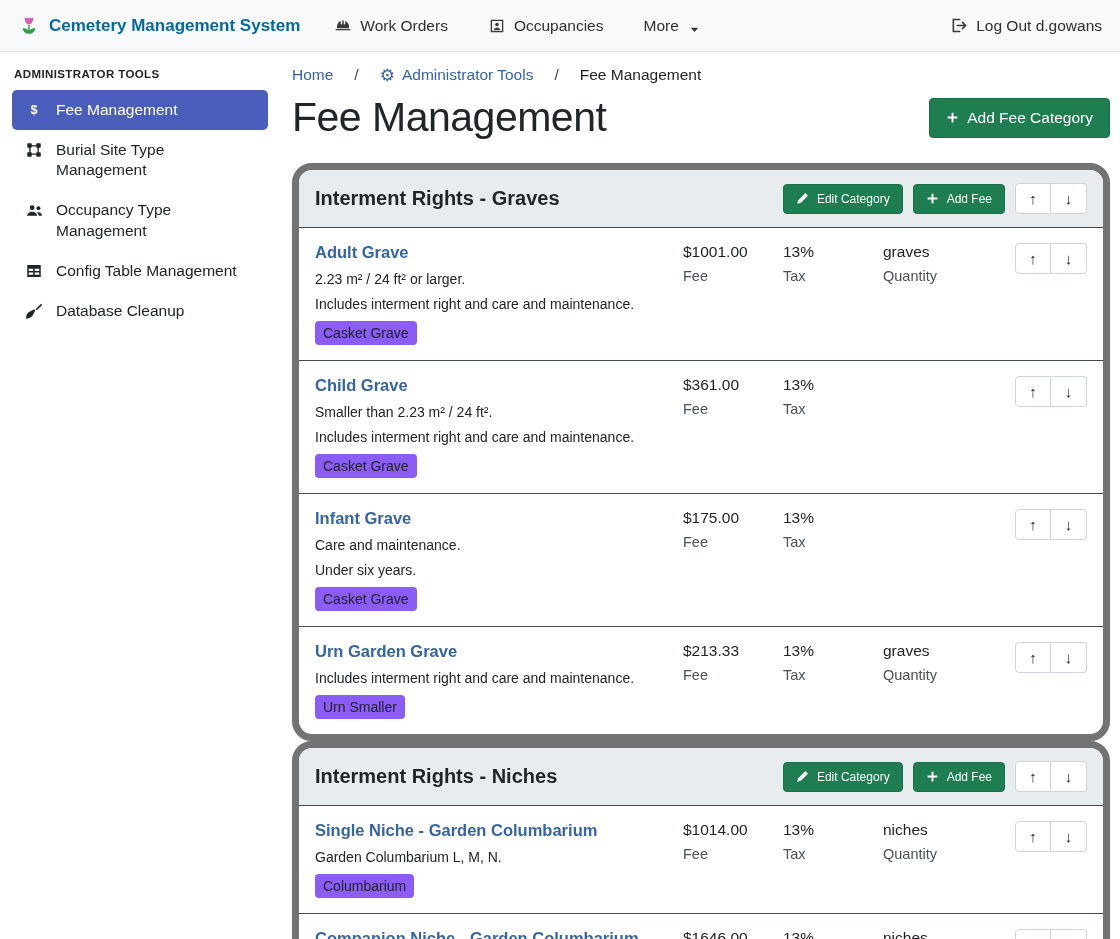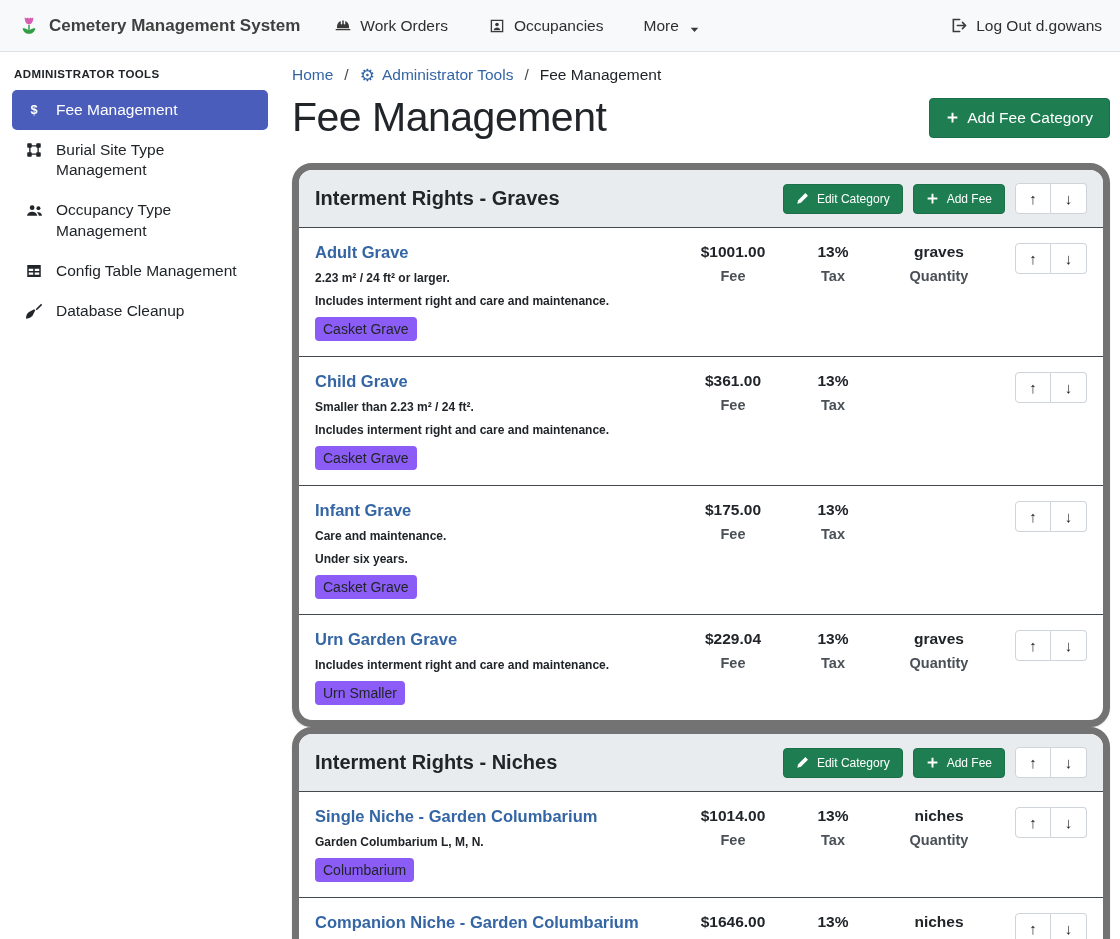--- a/index.html
+++ b/index.html
@@ -9,39 +9,39 @@
     font-family:"Liberation Sans", sans-serif;
     color:#212529; background:#fff;
     display:flex; flex-direction:column;
   }
   
   .navbar {
     height:52px; flex:0 0 52px;
     background:#f8f9fa; border-bottom:1px solid #dee2e6;
     display:flex; align-items:center; padding:0 18px;
   }
-  .brand { display:flex; align-items:center; gap:9px; font-weight:700; font-size:17px; color:#404040; text-decoration:none; cursor:pointer; }
+  .brand { display:flex; align-items:center; gap:9px; font-weight:700; font-size:17px; color:#0369a1; text-decoration:none; cursor:pointer; }
   .brand .icon { display:inline-flex; }
   .nav-items { display:flex; align-items:center; gap:40px; margin-left:34px; }
   .nav-link { display:flex; align-items:flex-end; gap:8px; color:#2f2f2f; font-size:15.5px; text-decoration:none; cursor:pointer; }
   .nav-link .icon { display:inline-flex; color:#3a3a3a; }
   .nav-link .caret { margin-left:2px; }
   .nav-right { margin-left:auto; }
   
   .content { flex:1; display:flex; overflow:hidden; }
   .sidebar { width:280px; flex:0 0 280px; padding:10px 12px; background:#fff; }
   .sidebar-heading { font-size:11.5px; font-weight:700; letter-spacing:.4px; color:#212529; margin:6px 0 10px 2px; }
   .side-item { display:flex; gap:12px; align-items:flex-start; padding:10px 12px; border-radius:5px;
                font-size:15.5px; color:#212529; cursor:pointer; line-height:1.3; text-decoration:none; }
   .side-item .icon { width:20px; flex:0 0 20px; display:flex; justify-content:center; margin-top:1px; color:#212529; }
   .side-item.active { background:#4a5dbb; color:#fff; }
   .side-item.active .icon { color:#fff; }
   .main { flex:1; padding:14px 10px 0 12px; overflow:hidden; }
   
-  .breadcrumb { display:flex; align-items:center; gap:11px; font-size:15.5px; }
+  .breadcrumb { display:flex; align-items:center; gap:21px; font-size:15.5px; }
   .breadcrumb a { color:#3465a4; text-decoration:none; display:flex; align-items:center; gap:7px; cursor:pointer; }
   .breadcrumb .sep { color:#44494e; }
   .breadcrumb .current { color:#212529; }
   .gear { font-size:17px; line-height:1; }
   .title-row { display:flex; align-items:center; justify-content:space-between; margin:10px 0 22px; }
   h1 { font-size:41px; font-weight:400; margin:0; letter-spacing:-0.5px; }
   
   .btn-green { background:#1e7e52; color:#fff; border:1px solid #1b7049; border-radius:4px;
                display:inline-flex; align-items:center; gap:8px; cursor:pointer; font-family:inherit; }
   .btn-green .i { display:inline-flex; }
@@ -56,24 +56,24 @@
   
   .card { border:7px solid #737373; border-radius:20px; box-shadow:0 1px 2px rgba(0,0,0,.13);
           background:#fff; overflow:hidden; }
   .card-header { background:#e9ecef; padding:13px 16px; display:flex; align-items:center; border-bottom:1px solid #43494f; }
   .card-title { font-size:20px; font-weight:600; margin:0; }
   .header-actions { margin-left:auto; display:flex; align-items:center; gap:10px; }
   
   .fee-row { display:grid; grid-template-columns:1fr 100px 100px 112px 92px; padding:15px 16px; align-items:start; }
   .fee-row + .fee-row { border-top:1px solid #43494f; }
   .fee-name { color:#3465a4; font-size:16.5px; font-weight:600; text-decoration:none; cursor:pointer; display:inline-block; }
-  .desc { font-size:12px; margin-top:9px; color:#212529;font-weight:bold; }
+  .desc { font-size:14px; margin-top:9px; color:#212529; }
   .badge-wrap { margin-top:9px; }
   .badge { display:inline-block; background:#8b5cf6; color:#212529; font-size:14px; padding:4px 8px; border-radius:4px; }
-  .fee-col { text-align:center;font-weight:bold; }
+  .fee-col { text-align:left; }
   .fee-col .val { font-size:15.5px; color:#212529; }
   .fee-col .lbl { font-size:14.5px; color:#495057; margin-top:7px; }
   .fee-arrows { justify-self:end; }
 </style>
 </head>
 <body>
 
 <header class="navbar">
   <a class="brand">
     <span class="icon">
@@ -329,21 +329,21 @@
     <div class="fee-main">
       <a class="fee-name">Urn Garden Grave</a>
       <div class="fee-descs">
                   <div class="desc">Includes interment right and care and maintenance.</div>
                 </div>
       <div class="badge-wrap">
         <span class="badge">Urn Smaller</span>
       </div>
     </div>
     <div class="fee-col">
-      <div class="val">$229.04</div>
+      <div class="val">$213.33</div>
       <div class="lbl">Fee</div>
     </div>
     <div class="fee-col">
       <div class="val">13%</div>
       <div class="lbl">Tax</div>
     </div>
     <div class="fee-col">
       <div class="val">graves</div>
       <div class="lbl">Quantity</div>
     </div>

